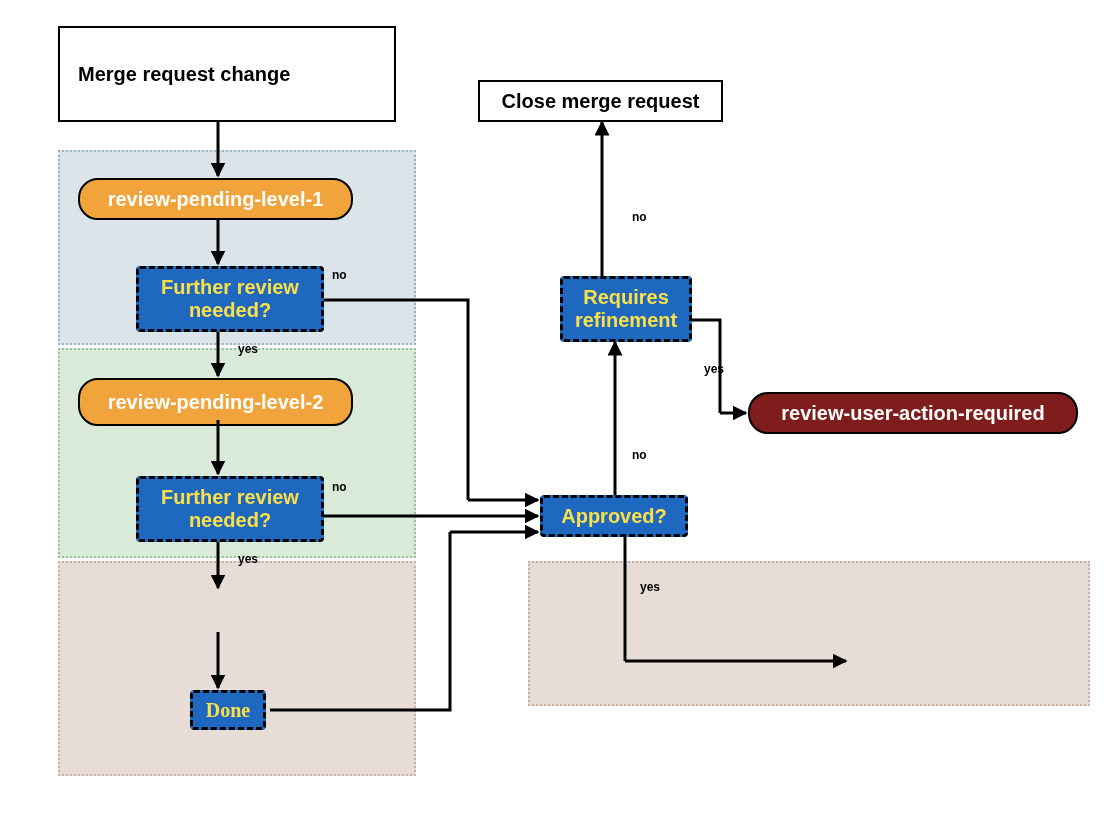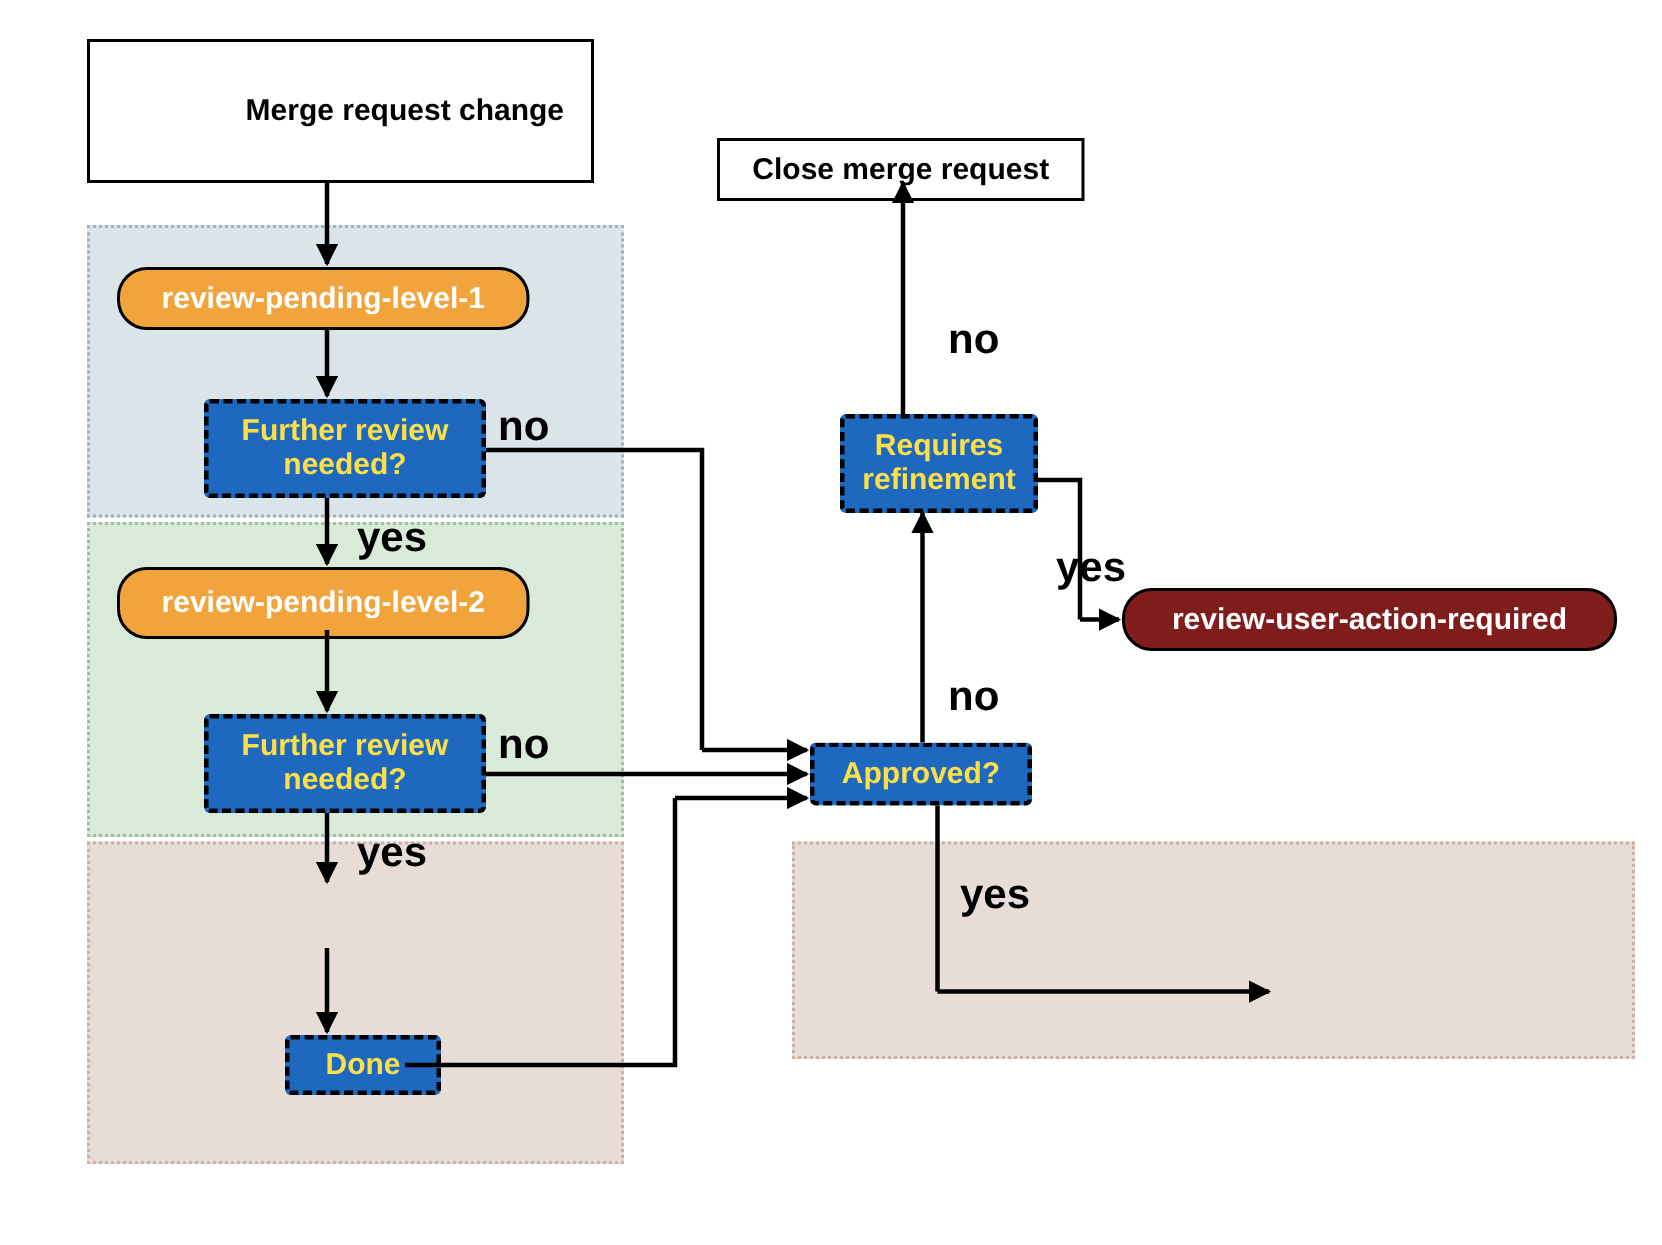--- a/index.html
+++ b/index.html
@@ -25,21 +25,21 @@
   }
   
   .start-box {
     border: 2px solid #000;
     background: #fff;
     font-size: 20px;
     font-weight: 600;
     color: #000;
     padding: 4px 18px;
     justify-content: flex-start;
-    text-align: right;
+    text-align: left;
   }
   .start-box .inner {
     width: 100%;
   }
   .start-box ul {
     margin: 4px 0 0 0;
     padding-left: 22px;
   }
   .start-box li {
     font-weight: 500;
@@ -69,21 +69,21 @@
     color: #fde047;
     font-weight: 700;
     font-size: 20px;
     border: 3px dashed #000;
     border-radius: 4px;
     padding: 8px 14px;
   }
   
   .edge-label {
     position: absolute;
-    font-size: 28px;
+    font-size: 12px;
     font-weight: 600;
     color: #000;
   }
   svg.arrows {
     position: absolute;
     left: 0; top: 0;
     width: 1108px;
     height: 830px;
     pointer-events: none;
   }
@@ -108,42 +108,42 @@
   <div class="zone zone-green" style="left:58px; top:348px; width:358px; height:210px;"></div>
   <div class="zone zone-brown" style="left:58px; top:561px; width:358px; height:215px;"></div>
   <div class="zone zone-brown" style="left:528px; top:561px; width:562px; height:145px;"></div>
 
   <div class="box start-box" style="left:58px; top:26px; width:338px; height:96px;">
     <div class="inner">
       <div>Merge request change</div>
     </div>
   </div>
 
-  <div class="box start-box" style="left:478px; top:80px; width:245px; height:42px; justify-content:center; text-align:center; padding:4px 10px;margin-top:12px;">
+  <div class="box start-box" style="left:478px; top:80px; width:245px; height:42px; justify-content:center; text-align:center; padding:4px 10px;">
     <span>Close merge request</span>
   </div>
 
   <div class="box pill pill-orange" style="left:78px; top:178px; width:275px; height:42px;">
     <span>review-pending-level-1</span>
   </div>
   <div class="box pill pill-orange" style="left:78px; top:378px; width:275px; height:48px;">
     <span>review-pending-level-2</span>
   </div>
 
   <div class="box pill pill-red" style="left:748px; top:392px; width:330px; height:42px;">
     <span>review-user-action-required</span>
   </div>
 
   <div class="box decision" style="left:136px; top:266px; width:188px; height:66px;">
     <span>Further review needed?</span>
   </div>
   <div class="box decision" style="left:136px; top:476px; width:188px; height:66px;">
     <span>Further review needed?</span>
   </div>
-  <div class="box decision" style="left:190px; top:690px; width:104px; height:40px;">
+  <div class="box decision" style="left:190px; top:690px; width:76px; height:40px;font-family:Liberation Serif, serif;">
     <span>Done</span>
   </div>
   <div class="box decision" style="left:560px; top:276px; width:132px; height:66px;">
     <span>Requires refinement</span>
   </div>
   <div class="box decision" style="left:540px; top:495px; width:148px; height:42px;">
     <span>Approved?</span>
   </div>
 
   <div class="edge-label" style="left:332px; top:268px;">no</div>

